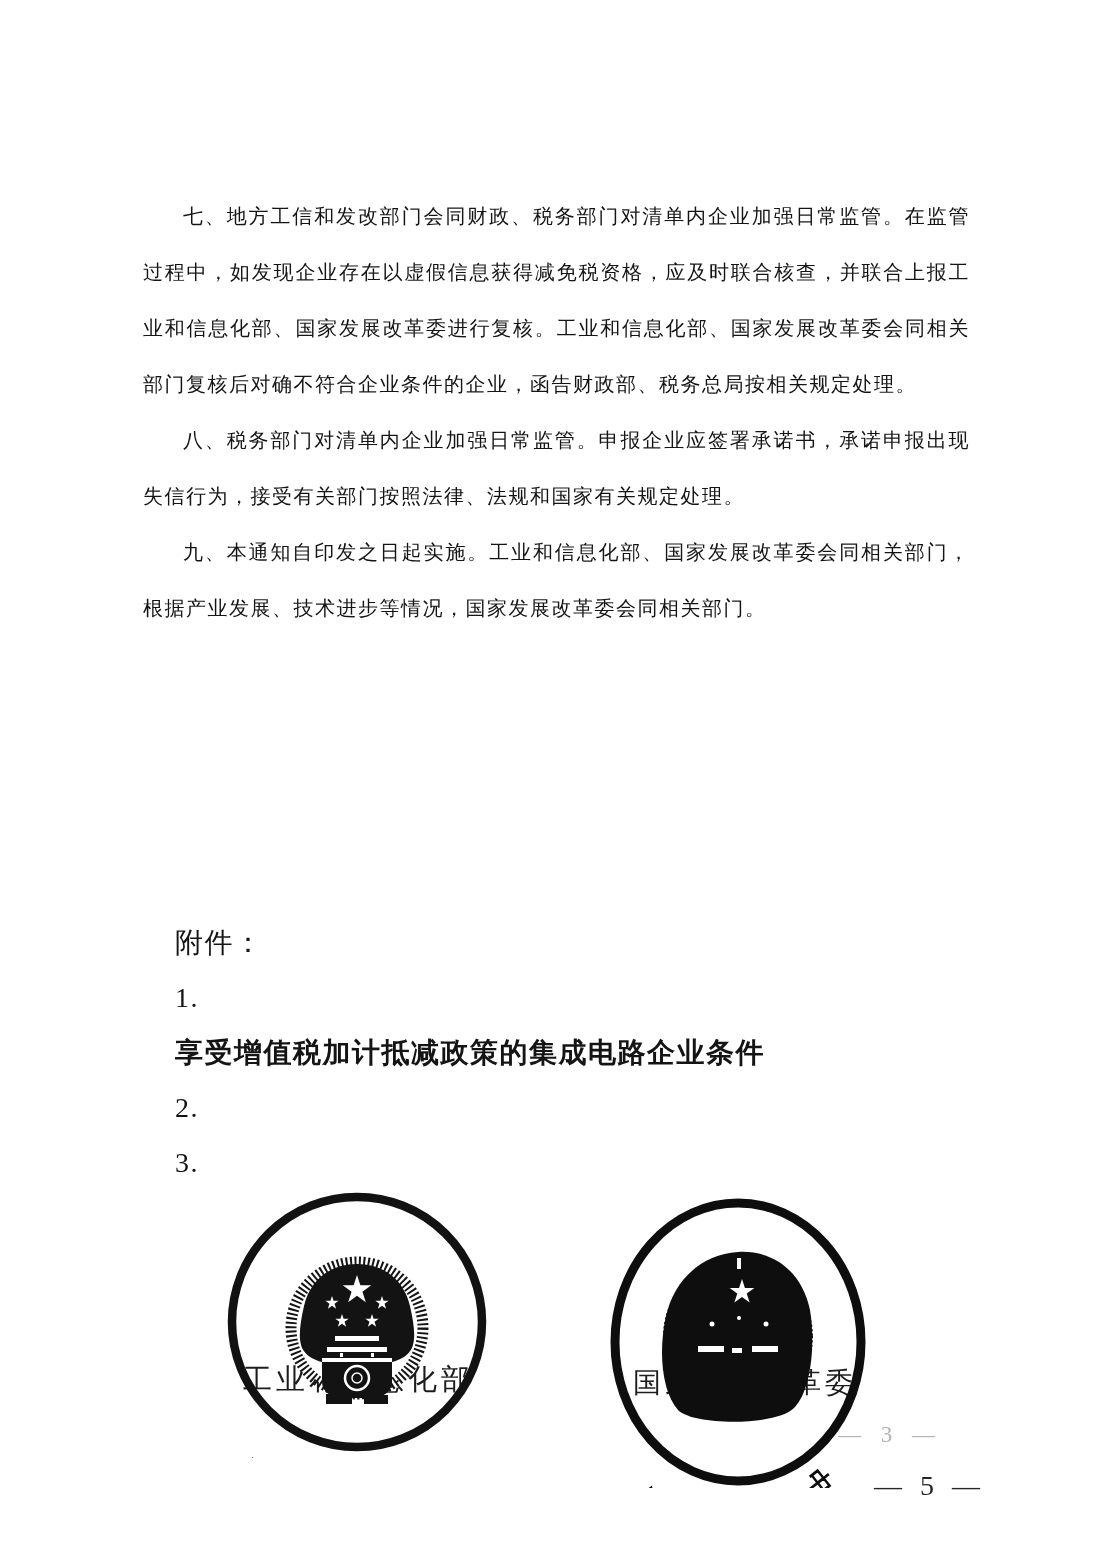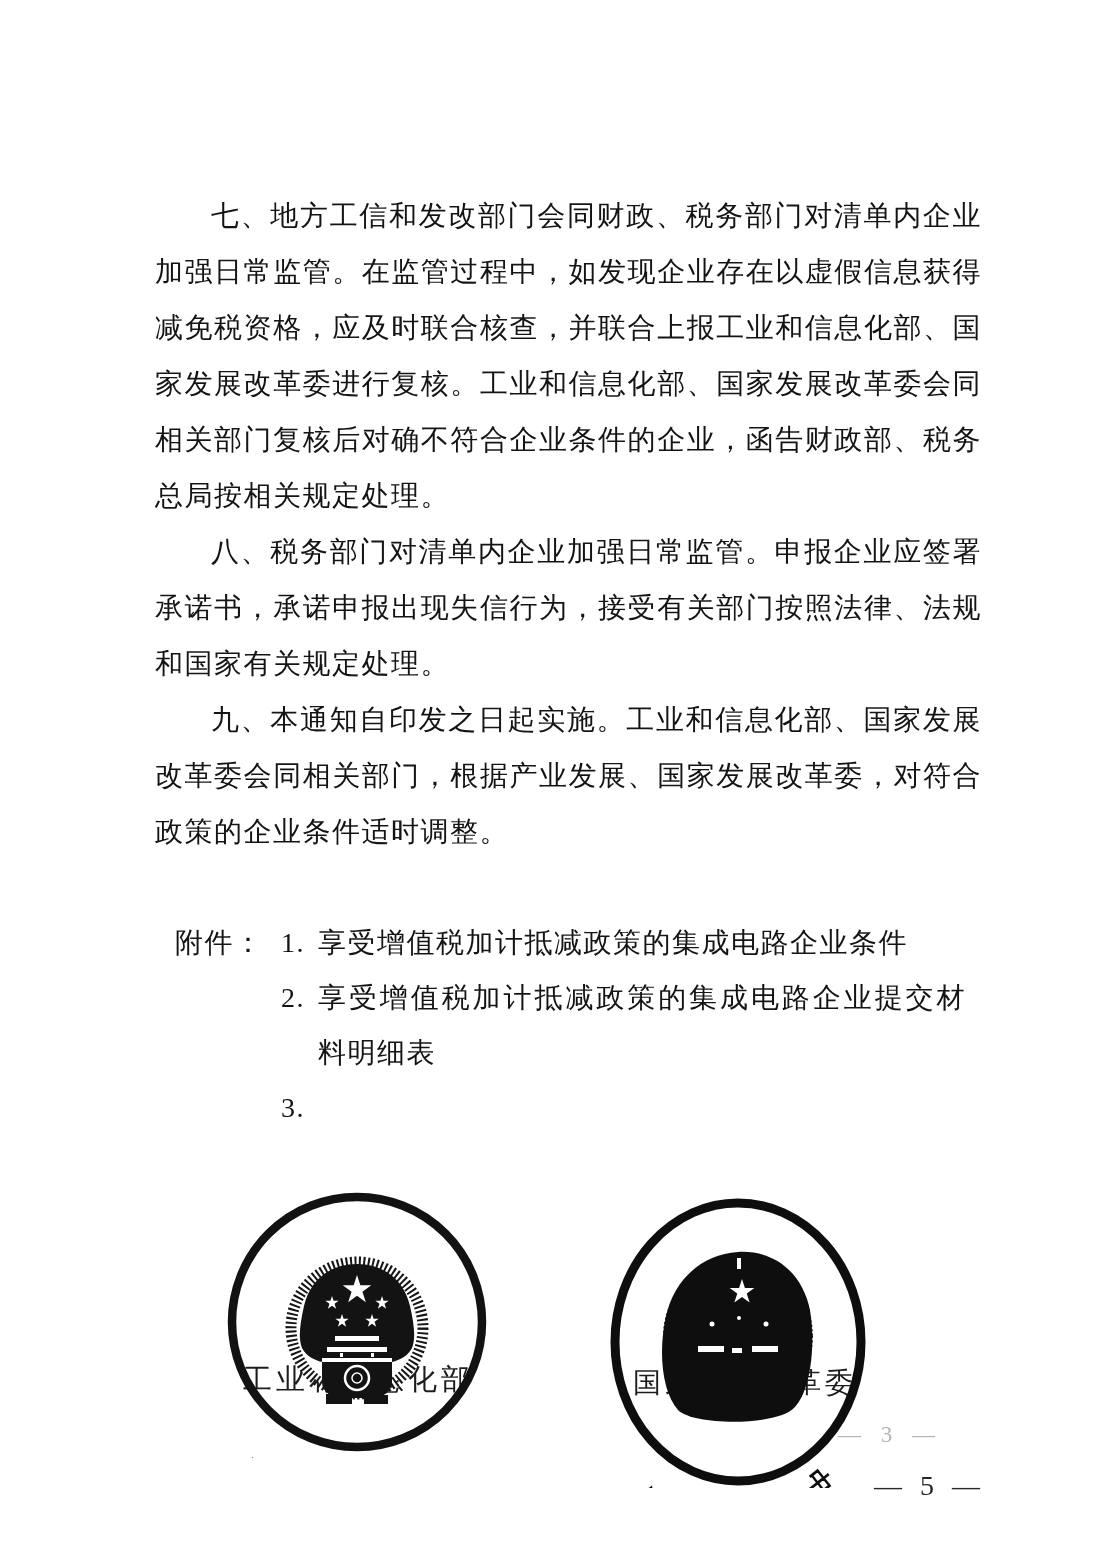--- a/index.html
+++ b/index.html
@@ -5,33 +5,33 @@
   html,body{margin:0;padding:0;background:#9a9a9a;}
   .page{
     position:relative;width:1097px;height:1566px;margin:0 auto;
     background:#ffffff;overflow:hidden;
     font-family:"Liberation Serif","DejaVu Serif",serif;
     color:#141414;
   }
   
   .body-text{
     position:absolute;left:143px;top:188px;width:827px;
-    font-size:28px;line-height:56px;letter-spacing:1.5px;
-    text-align:justify;text-justify:inter-character;text-align-last:left;margin-left:12px;
+    font-size:20px;line-height:56px;letter-spacing:1.5px;
+    text-align:justify;text-justify:inter-character;text-align-last:left;
   }
   .body-text p{margin:0;text-indent:2em;}
   
   .attachments{
     position:absolute;left:175px;top:915px;width:800px;
     font-size:28px;line-height:55px;letter-spacing:1.5px;
   }
-  .att-row{display:flex;align-items:flex-start;}
+  .att-row{display:flex;align-items:flex-start;flex-direction:column;}
   .att-label{width:106px;flex:none;}
   .att-num{width:37px;flex:none;font-family:"Liberation Serif",serif;}
-  .att-text{width:648px;flex:none;text-align:justify;text-justify:inter-character;text-align-last:left;}
+  .att-text{width:648px;flex:none;text-align:justify;text-justify:inter-character;text-align-last:left;font-weight:bold;}
   
   .underlay{position:absolute;z-index:1;color:#1c1c1c;white-space:nowrap;}
   .underlay-left{left:243px;top:1360px;font-size:29px;letter-spacing:4px;}
   .underlay-right{left:633px;top:1364px;font-size:28px;letter-spacing:4px;}
   
   .seal{position:absolute;z-index:2;}
   .seal-left{left:222px;top:1186px;width:270px;height:272px;}
   .seal-right{left:606px;top:1196px;width:264px;height:292px;}
   .seal text{font-family:"Liberation Serif","DejaVu Serif",serif;font-weight:bold;}
   
@@ -45,33 +45,32 @@
   }
 </style>
 </head>
 <body>
 
 <div class="page">
 
   <div class="body-text">
     <p>七、地方工信和发改部门会同财政、税务部门对清单内企业加强日常监管。在监管过程中，如发现企业存在以虚假信息获得减免税资格，应及时联合核查，并联合上报工业和信息化部、国家发展改革委进行复核。工业和信息化部、国家发展改革委会同相关部门复核后对确不符合企业条件的企业，函告财政部、税务总局按相关规定处理。</p>
     <p>八、税务部门对清单内企业加强日常监管。申报企业应签署承诺书，承诺申报出现失信行为，接受有关部门按照法律、法规和国家有关规定处理。</p>
-    <p>九、本通知自印发之日起实施。工业和信息化部、国家发展改革委会同相关部门，根据产业发展、国家发展改革委，对符合政策的企业条件适时调整。</p>
+    <p>九、本通知自印发之日起实施。工业和信息化部、国家发展改革委会同相关部门，根据产业发展、技术进步等情况，国家发展改革委会同相关部门。</p>
   </div>
 
   <div class="attachments">
     <div class="att-row">
       <span class="att-label">附件：</span>
       <span class="att-num">1.</span>
       <span class="att-text">享受增值税加计抵减政策的集成电路企业条件</span>
     </div>
     <div class="att-row">
       <span class="att-label"></span>
       <span class="att-num">2.</span>
-      <span class="att-text">享受增值税加计抵减政策的集成电路企业提交材料明细表</span>
     </div>
     <div class="att-row">
       <span class="att-label"></span>
       <span class="att-num">3.</span>
     </div>
   </div>
 
   <div class="underlay underlay-left">工业和信息化部</div>
   <div class="underlay underlay-right">国家发展改革委</div>
 

